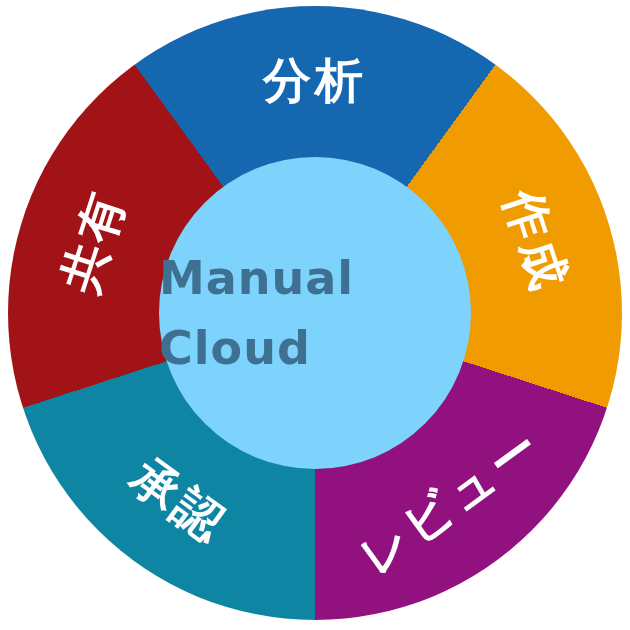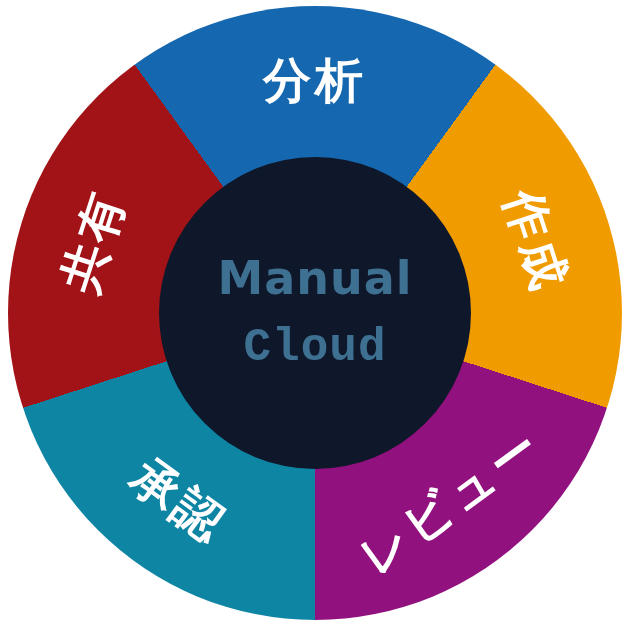--- a/index.html
+++ b/index.html
@@ -16,24 +16,24 @@
     width: 630px;
     height: 630px;
   }
   .donut {
     position: absolute;
     border-radius: 50%;
   }
   .hole {
     position: absolute;
     border-radius: 50%;
-    background: #0f172a;
+    background: #7dd3fc;
     display: flex;
     flex-direction: column;
-    align-items: center;
+    align-items: flex-start;
     justify-content: center;
   }
   .center-line {
     font-size: 46px;
     line-height: 70px;
     font-weight: bold;
     letter-spacing: 1px;
     text-align: center;
   }
   .seg-label {
@@ -52,15 +52,15 @@
   <div class="donut" style="left: 8px; top: 6px; height: 614px; width: 614px; background: conic-gradient(from -36deg, rgb(21, 103, 175) 0deg, rgb(21, 103, 175) 72deg, rgb(240, 155, 0) 72deg, rgb(240, 155, 0) 144deg, rgb(145, 17, 127) 144deg, rgb(145, 17, 127) 216deg, rgb(15, 133, 164) 216deg, rgb(15, 133, 164) 288deg, rgb(162, 19, 24) 288deg, rgb(162, 19, 24) 360deg);"></div>
   <div id="segment-labels">
       <div class="seg-label" style="color: rgb(255, 255, 255); left: 315px; top: 81px; transform: translate(-50%, -50%) rotate(0deg);">分析</div>
       <div class="seg-label" style="color: rgb(255, 255, 255); left: 535.645px; top: 241.308px; transform: translate(-50%, -50%) rotate(72deg);">作成</div>
       <div class="seg-label" style="color: rgb(255, 255, 255); left: 451.366px; top: 500.692px; transform: translate(-50%, -50%) rotate(-36deg);">レビュー</div>
       <div class="seg-label" style="color: rgb(255, 255, 255); left: 178.634px; top: 500.692px; transform: translate(-50%, -50%) rotate(36deg);">承認</div>
       <div class="seg-label" style="color: rgb(255, 255, 255); left: 94.3549px; top: 241.308px; transform: translate(-50%, -50%) rotate(-72deg);">共有</div>
     </div>
   <div class="hole" style="left: 159px; top: 157px; height: 312px; width: 312px;">
     <div class="center-line" style="color: rgb(62, 112, 146);">Manual</div>
-    <div class="center-line" style="color: rgb(62, 112, 146); font-family: Liberation Mono, monospace;">Cloud</div>
+    <div class="center-line" style="color: rgb(62, 112, 146);">Cloud</div>
   </div>
 </div>
 
 </body></html>

